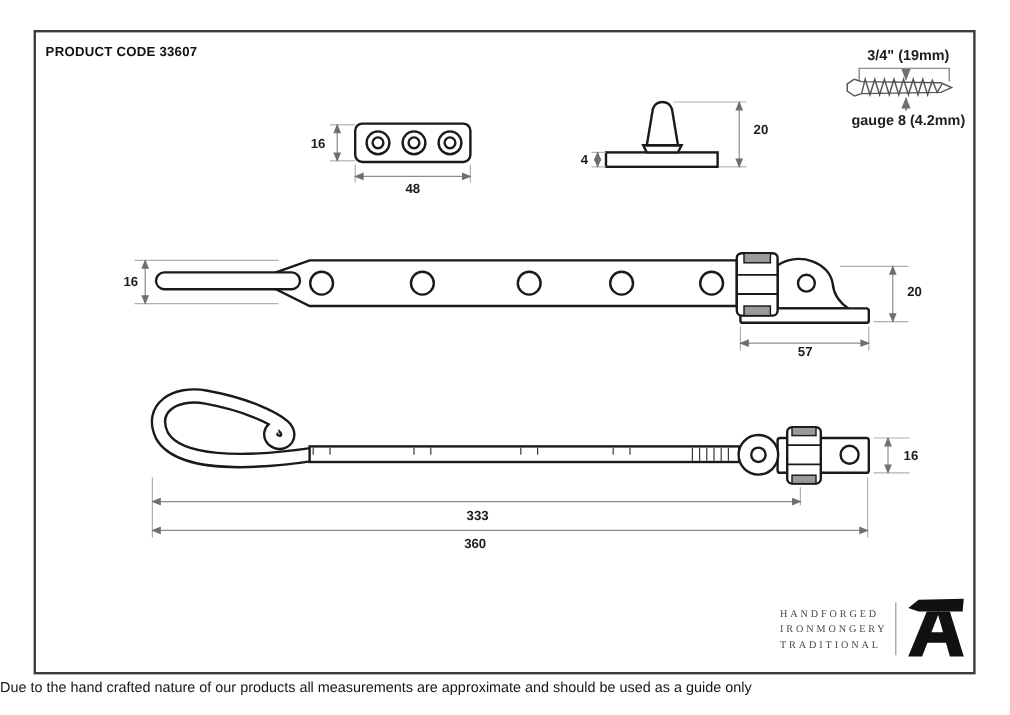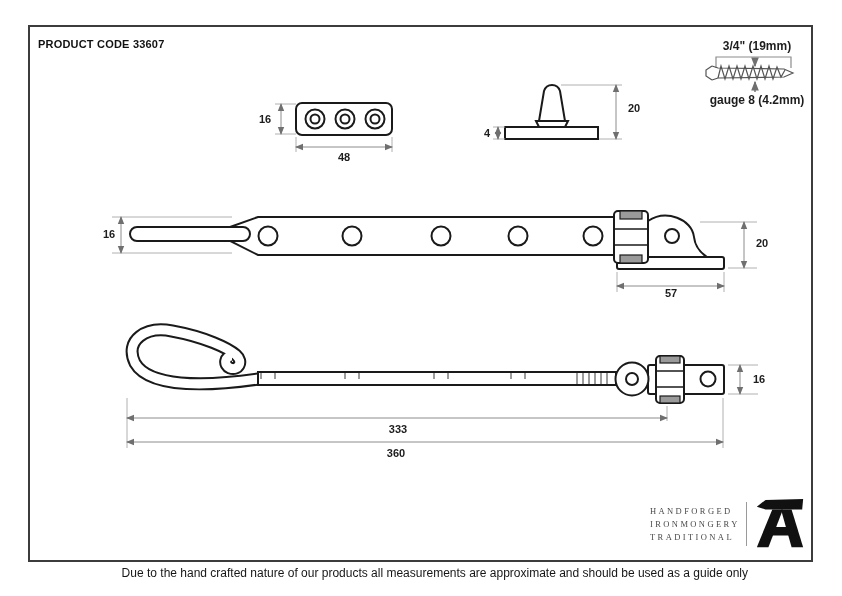--- a/index.html
+++ b/index.html
@@ -9,21 +9,21 @@
          border:2px solid #3c3c3c;background:#ffffff;}
   .product-code{position:absolute;left:38px;top:38px;font-size:11px;font-weight:700;
                 letter-spacing:.2px;color:#111;}
   .drawing-svg{position:absolute;left:0;top:0;}
   .dim-text{font-family:"Liberation Sans",sans-serif;font-size:11px;font-weight:700;fill:#1d1d1d;}
   .screw-text{font-family:"Liberation Sans",sans-serif;font-size:12px;font-weight:700;fill:#1d1d1d;}
   .logo{position:absolute;left:650px;top:498px;width:155px;height:52px;display:flex;align-items:center;}
   .logo-words{font-family:"Liberation Serif",serif;font-size:8.5px;letter-spacing:2.4px;
               color:#4a4a4a;line-height:13px;white-space:nowrap;}
   .logo-divider{width:1px;height:44px;background:#9a9a9a;margin:0 8px 0 6px;}
-  .disclaimer{position:absolute;left:0;top:566px;width:748px;text-align:right;
+  .disclaimer{position:absolute;left:0;top:566px;width:748px;text-align:left;
               font-size:12px;color:#161616;}
 </style>
 </head>
 <body>
 
 <div class="page">
 
   <div class="frame"></div>
 
   <div class="product-code">PRODUCT CODE 33607</div>

